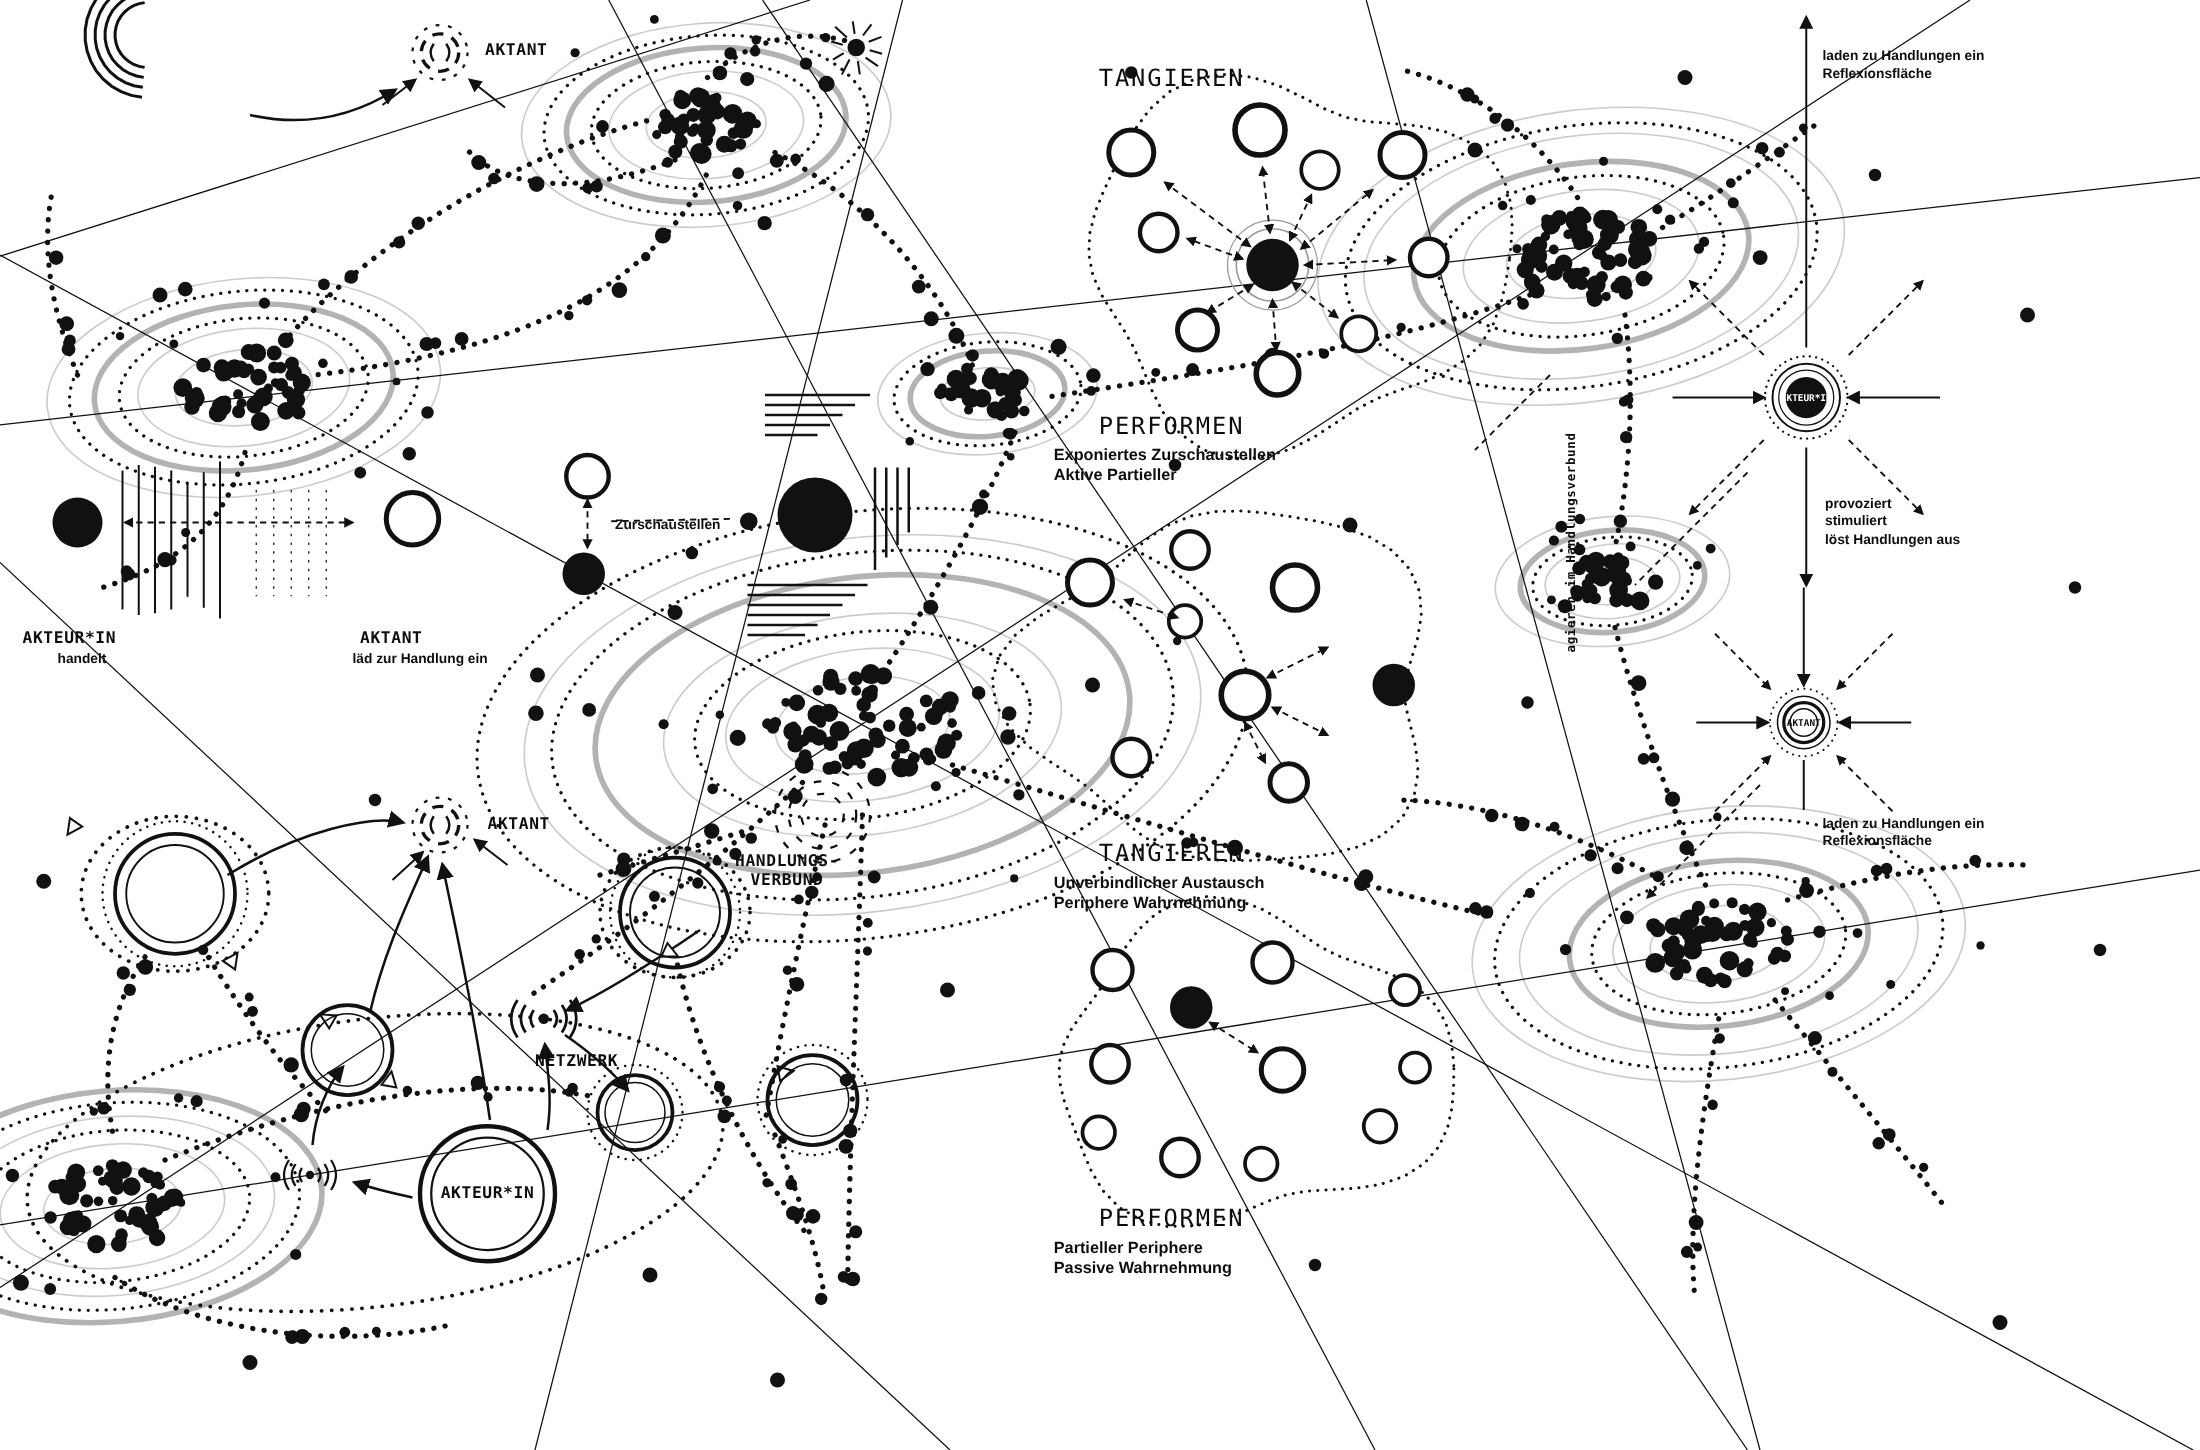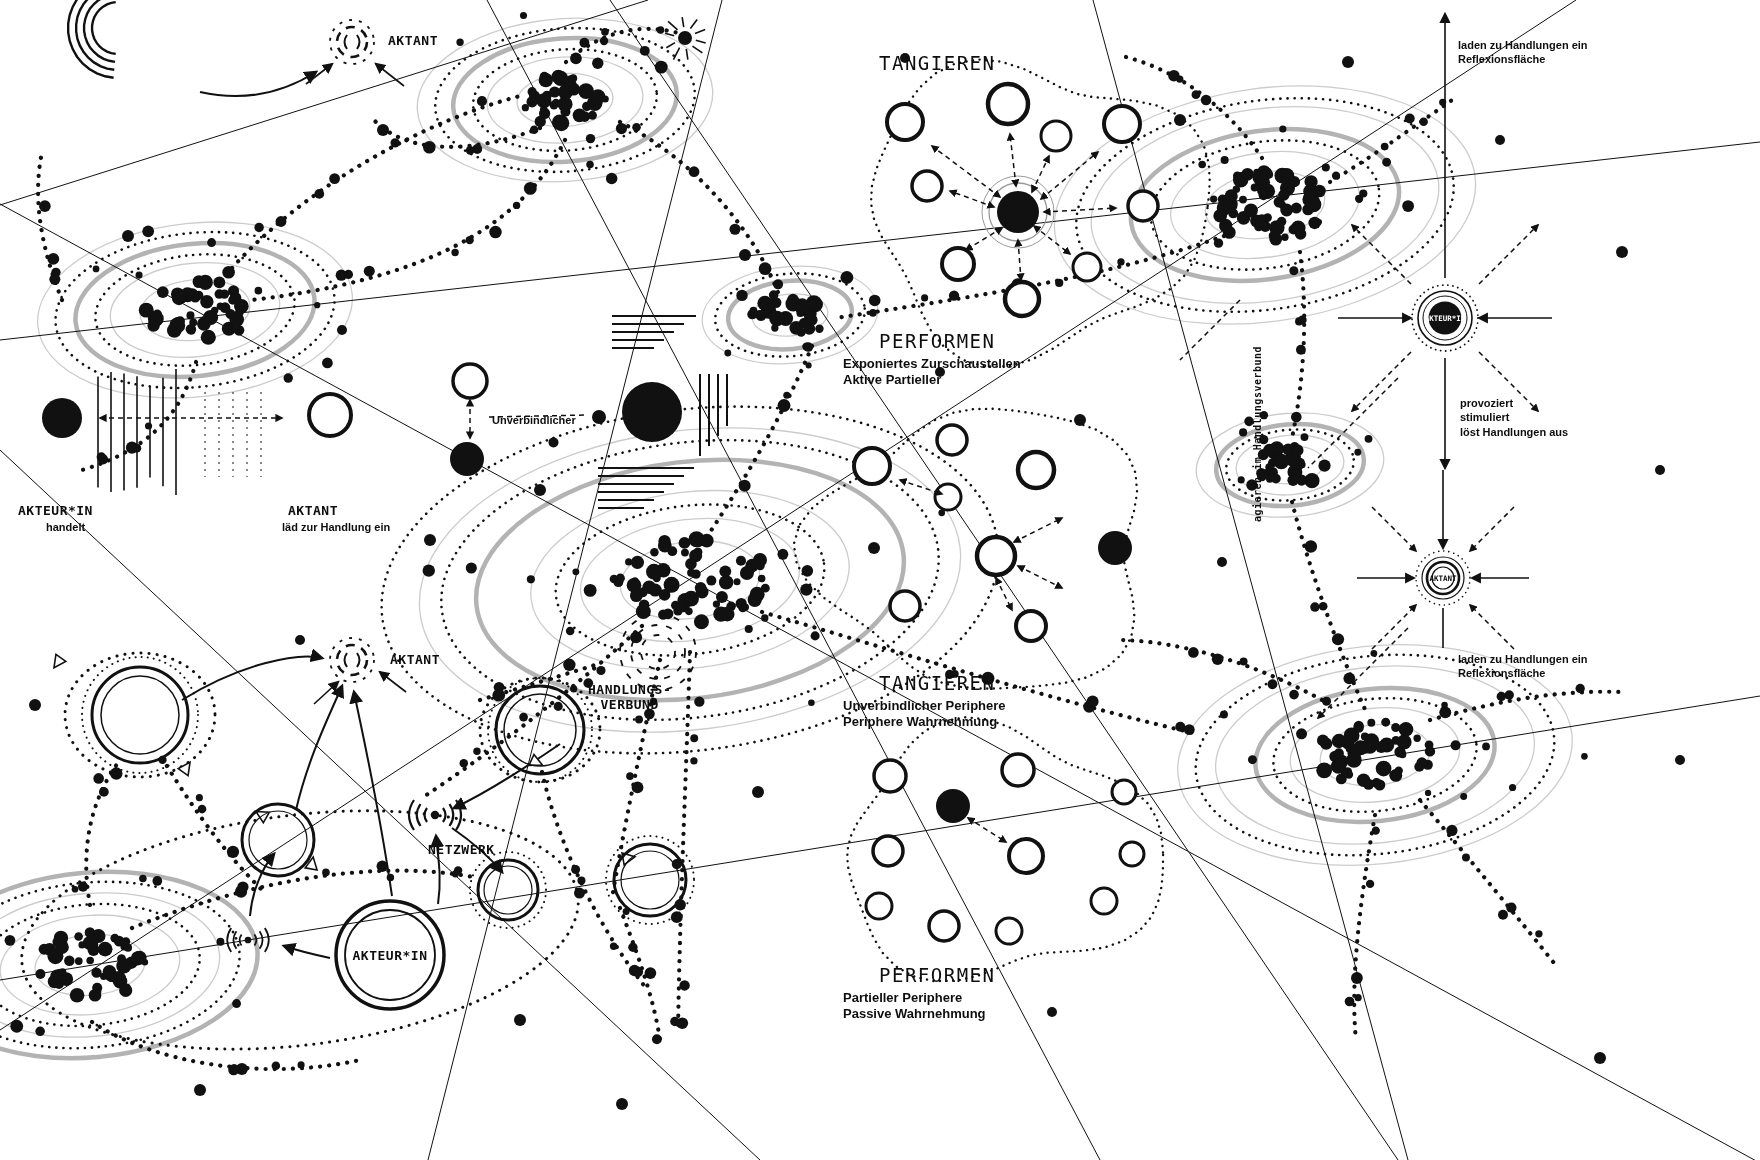--- a/index.html
+++ b/index.html
@@ -1034,21 +1034,21 @@
       <div class="label sub" style="left: 843px; top: 356px;">
         <span style="display: block;">Exponiertes Zurschaustellen</span>
         <span style="display: block;">Aktive Partieller</span>
       </div>
       <div class="label small-bold" style="left: 1460px; top: 396px;">
         <span style="display: block;">provoziert</span>
         <span style="display: block;">stimuliert</span>
         <span style="display: block;">löst Handlungen aus</span>
       </div>
       <div class="label small-bold" style="left: 492px; top: 413px;">
-        <span style="display: block;">Unverbindlicher</span>
+        <span style="display: block;">Zurschaustellen</span>
       </div>
       <div class="label pixel-md" style="left: 18px; top: 503px;">
         <span style="display: block;">AKTEUR*IN</span>
       </div>
       <div class="label small-bold" style="left: 46px; top: 520px;">
         <span style="display: block;">handelt</span>
       </div>
       <div class="label pixel-md" style="left: 288px; top: 503px;">
         <span style="display: block;">AKTANT</span>
       </div>
@@ -1058,21 +1058,21 @@
       <div class="label pixel-sm vertical" style="left: 1252px; top: 522px;">
         <span style="display: block;">agieren im Handlungsverbund</span>
       </div>
       <div class="label pixel-md" style="left: 390px; top: 652px;">
         <span style="display: block;">AKTANT</span>
       </div>
       <div class="label pixel-lg" style="left: 843px; top: 672px;">
         <span style="display: block;">TANGIEREN</span>
       </div>
       <div class="label sub" style="left: 843px; top: 698px;">
-        <span style="display: block;">Unverbindlicher Periphere</span>
+        <span style="display: block;">Unverbindlicher Austausch</span>
         <span style="display: block;">Periphere Wahrnehmung</span>
       </div>
       <div class="label pixel-md center-text" style="left: 588px; top: 682px;">
         <span style="display: block;">HANDLUNGS-</span>
         <span style="display: block;">VERBUND</span>
       </div>
       <div class="label pixel-md" style="left: 428px; top: 842px;">
         <span style="display: block;">NETZWERK</span>
       </div>
       <div class="label pixel-md center" style="left: 390px; top: 955px;">

